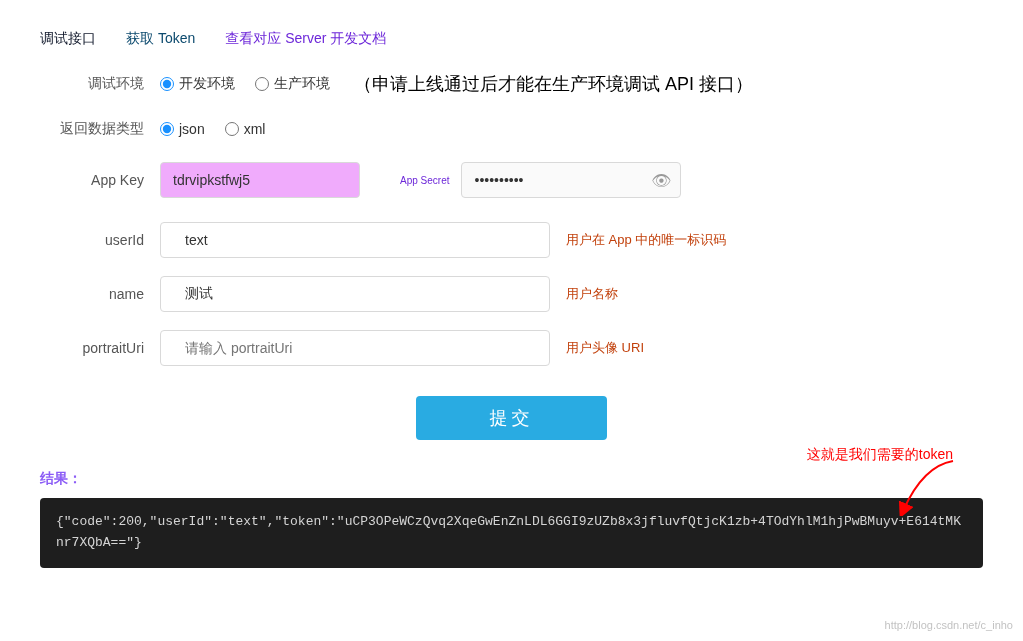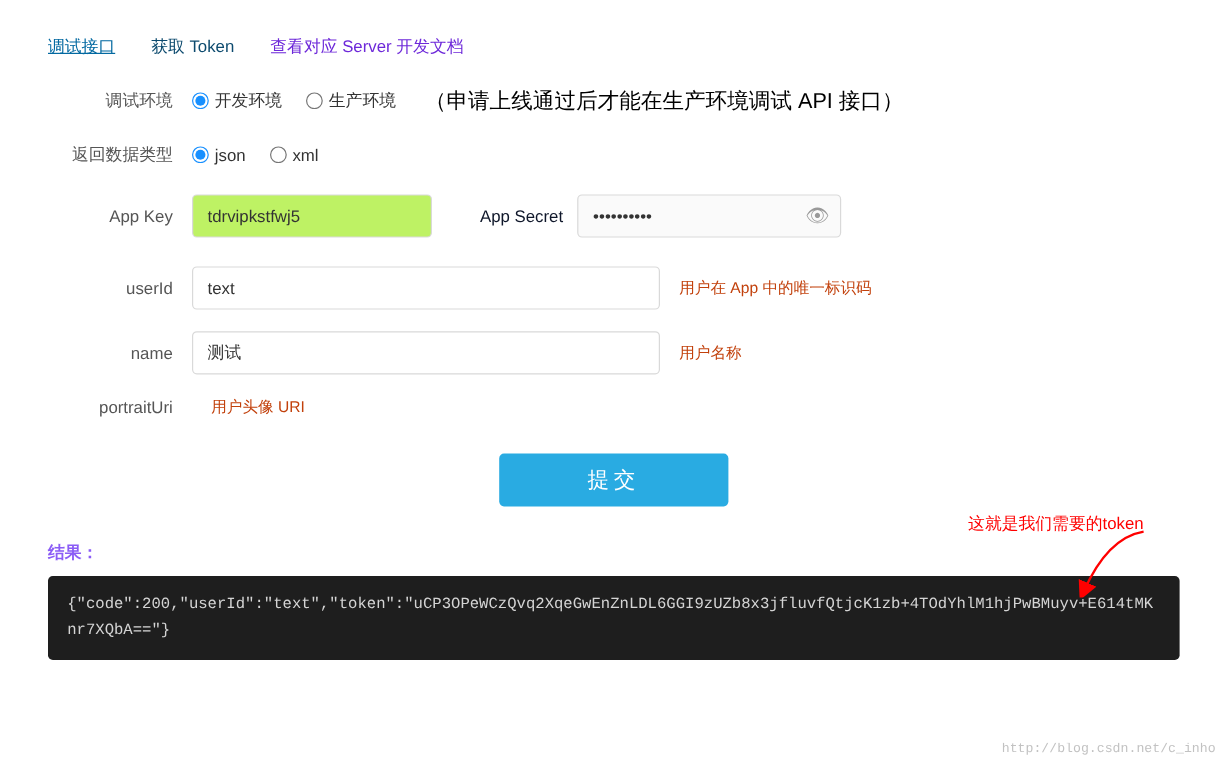--- a/index.html
+++ b/index.html
@@ -57,33 +57,33 @@
       display: flex;
       align-items: center;
       gap: 40px;
     }
     .app-key-group {
       display: flex;
       align-items: center;
       gap: 12px;
     }
     .app-key-label {
-      color: #0f172a;
-      font-size: 14px;
+      color: #6d28d9;
+      font-size: 10px;
       font-weight: 500;
     }
     .app-key-input {
       width: 200px;
       height: 36px;
       border: 1px solid #d9d9d9;
       border-radius: 4px;
       padding: 0 12px;
       font-size: 14px;
       color: #333;
-      background: #bef264;
+      background: #f0abfc;
     }
     .app-secret-input-wrap {
       position: relative;
       display: flex;
       align-items: center;
     }
     .app-secret-input {
       width: 220px;
       height: 36px;
       border: 1px solid #d9d9d9;
@@ -111,21 +111,21 @@
       padding-right: 16px;
       color: #555;
       font-size: 14px;
       flex-shrink: 0;
     }
     .field-input {
       width: 390px;
       height: 36px;
       border: 1px solid #d9d9d9;
       border-radius: 4px;
-      padding: 0 12px;
+      padding: 0 24px;
       font-size: 14px;
       color: #333;
       outline: none;
     }
     .field-hint {
       color: #c2410c;
       font-size: 13px;
       margin-left: 16px;
     }
     .submit-row {
@@ -176,43 +176,41 @@
       font-size: 14px;
       white-space: nowrap;
     }
     .top-row {
       display: flex;
       align-items: center;
       margin-bottom: 24px;
       gap: 30px;
     }
     .top-label {
-      color: #0369a1;
-      font-size: 14px;
-      text-decoration: underline;
+      color: #0f172a;
+      font-size: 14px;
     }
     .top-value {
       color: #0c4a6e;
       font-size: 14px;
       font-weight: 500;
     }
     .link-text {
       color: #6d28d9;
       cursor: pointer;
       text-decoration: none;
       font-size: 14px;
     }
     .watermark {
       position: fixed;
       bottom: 10px;
       right: 10px;
       color: #999;
       font-size: 11px;
       opacity: 0.6;
-      font-family: Liberation Mono, monospace;
     }
   </style>
 </head>
 <body>
 
 <div class="container">
 
   <div class="top-row">
     <span class="top-label">调试接口</span>
     <span class="top-value">获取 Token</span>
@@ -279,20 +277,21 @@
     </div>
 
     <div class="field-row">
       <div class="field-label">name</div>
       <input type="text" class="field-input" value="测试" style="">
       <span class="field-hint">用户名称</span>
     </div>
 
     <div class="field-row">
       <div class="field-label">portraitUri</div>
+      <input type="text" class="field-input" placeholder="请输入 portraitUri" style="">
       <span class="field-hint">用户头像 URI</span>
     </div>
   </div>
 
   <div class="submit-row">
     <button class="submit-btn">提交</button>
   </div>
 
   <div class="result-section">
     <div class="result-label">结果：</div>

